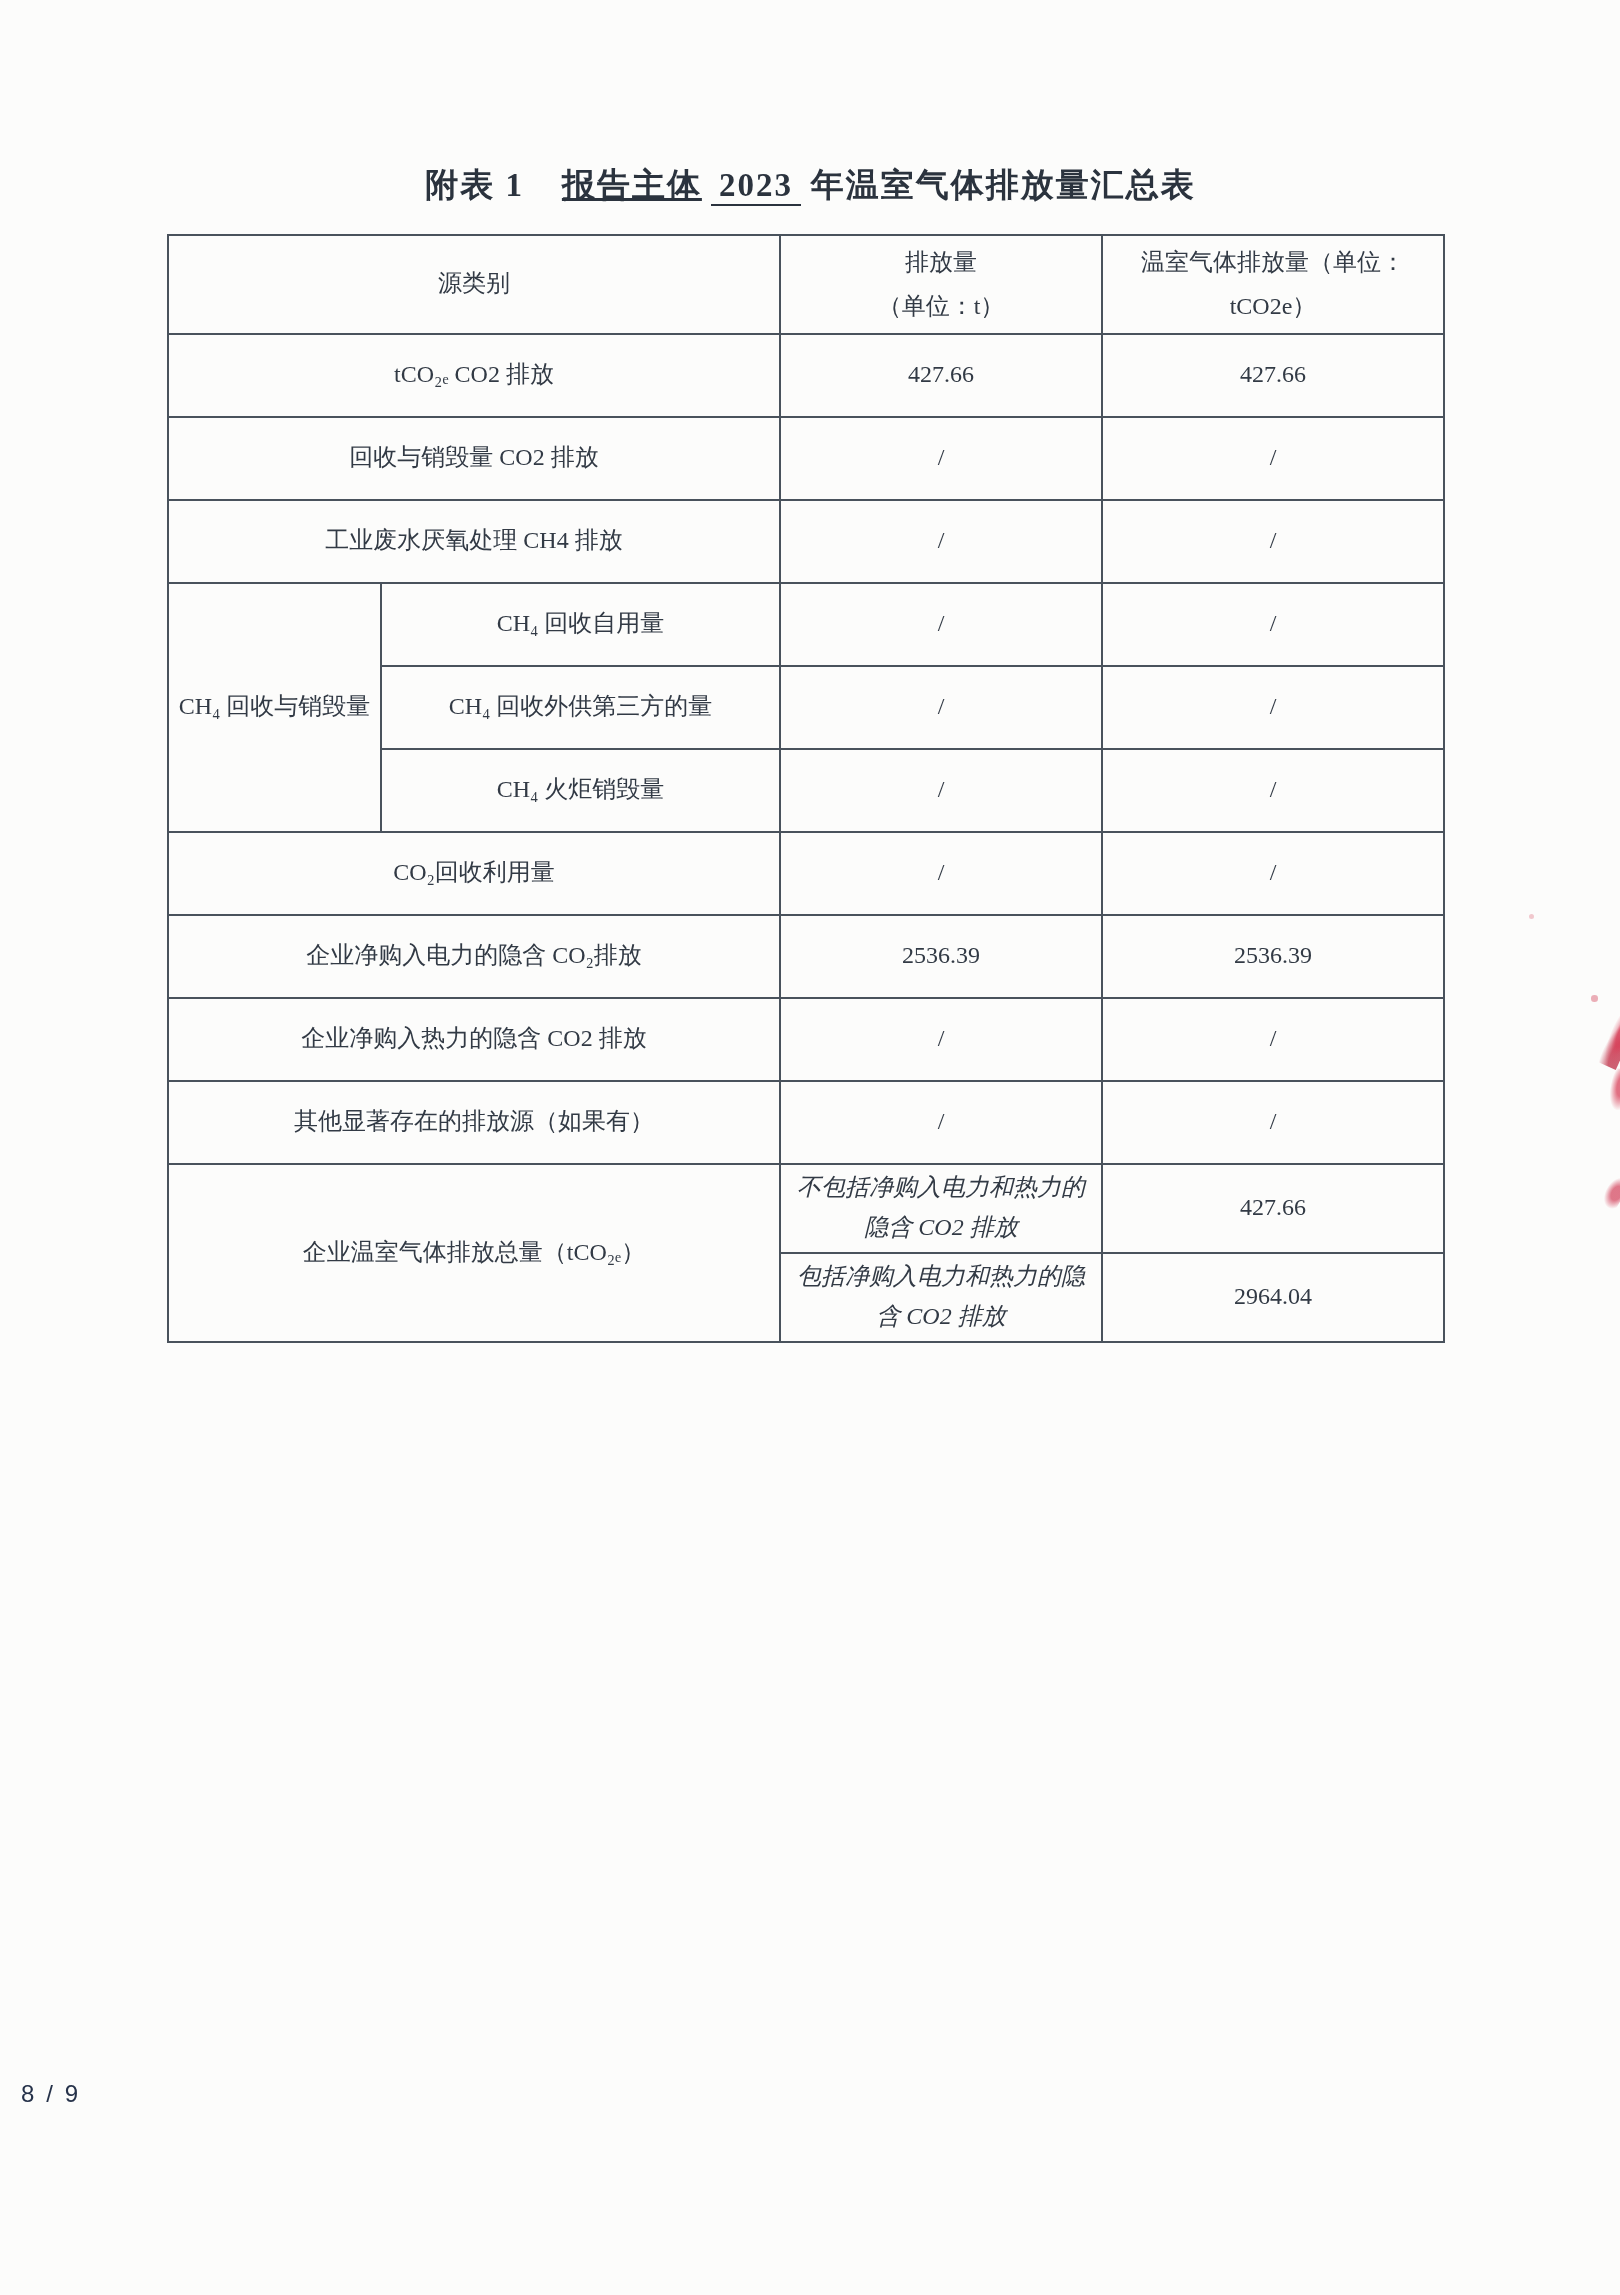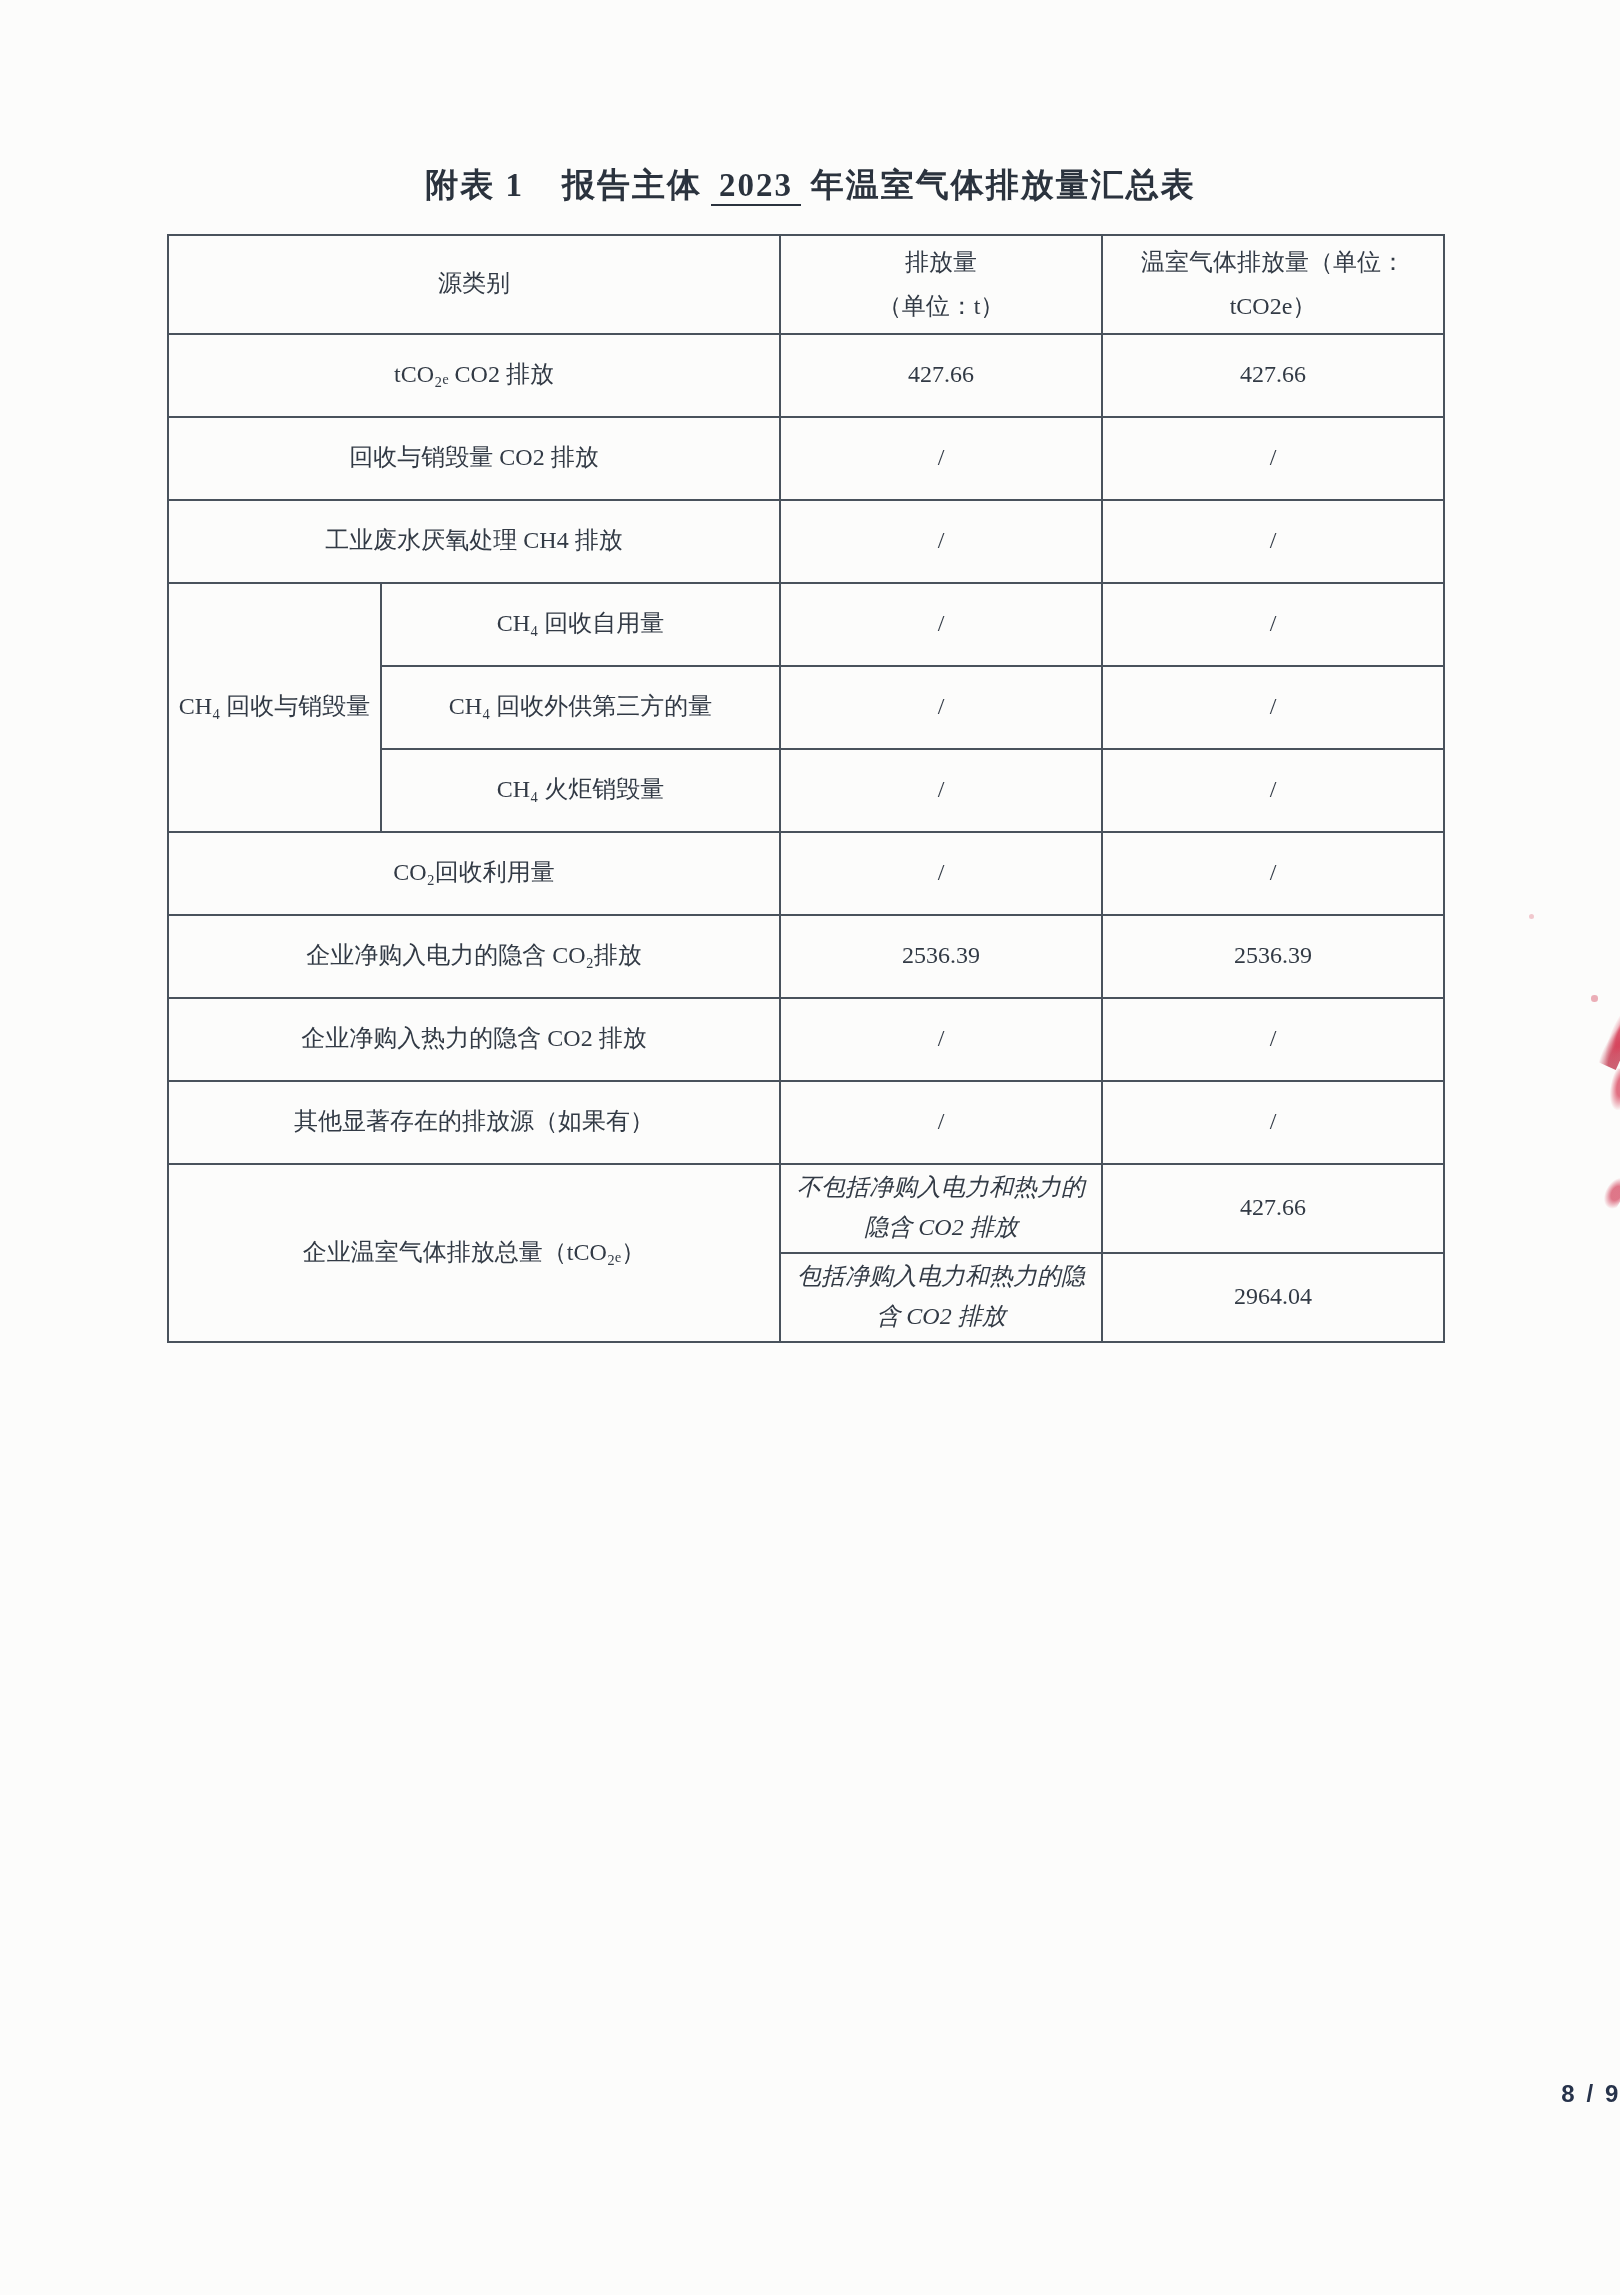--- a/index.html
+++ b/index.html
@@ -18,21 +18,21 @@
     left:0;top:163px;width:100%;
     margin:0;
     text-align:center;
     font-size:33px;
     font-weight:700;
     letter-spacing:2px;
     color:#2b333e;
     white-space:nowrap;
   }
   .title .t-prefix{margin-right:38px;}
-  .title .t-mid{margin-right:9.2px;}
+  .title .t-mid{margin-right:9.2px;text-decoration:underline;}
   .title .t-year{
     border-bottom:2.6px solid #2b333e;
     padding:0 7.9px 1.3px 7.9px;
     margin-right:10px;
   }
   
   table.ghg{
     position:absolute;
     left:167px;top:234px;
     width:1276px;
@@ -59,24 +59,24 @@
     font-size:23px;
     line-height:1.95;
     font-style:italic;
   }
   .group-label{padding:0 7.9px;line-height:1.9;}
   .total-label{line-height:1.8;}
   
   .pagenum{
     position:absolute;
     left:0;top:2080px;width:100%;
-    text-align:right;
+    text-align:left;
     font-family:"Liberation Sans","DejaVu Sans",sans-serif;
     font-size:24px;
-    font-weight:700;
+    font-weight:400;
     letter-spacing:2.6px;
     color:#26324a;
     text-indent:21px;
   }
   
   .red-mark{position:absolute;pointer-events:none;}
   .red-a{
     left:1607px;top:1017px;width:19.7px;height:51px;
     background:radial-gradient(ellipse at 60% 30%, rgba(216,65,90,.85) 0 28%, rgba(216,65,90,.35) 45%, rgba(216,65,90,0) 70%),
                radial-gradient(ellipse at 80% 75%, rgba(194,58,80,.8) 0 30%, rgba(194,58,80,0) 70%);

